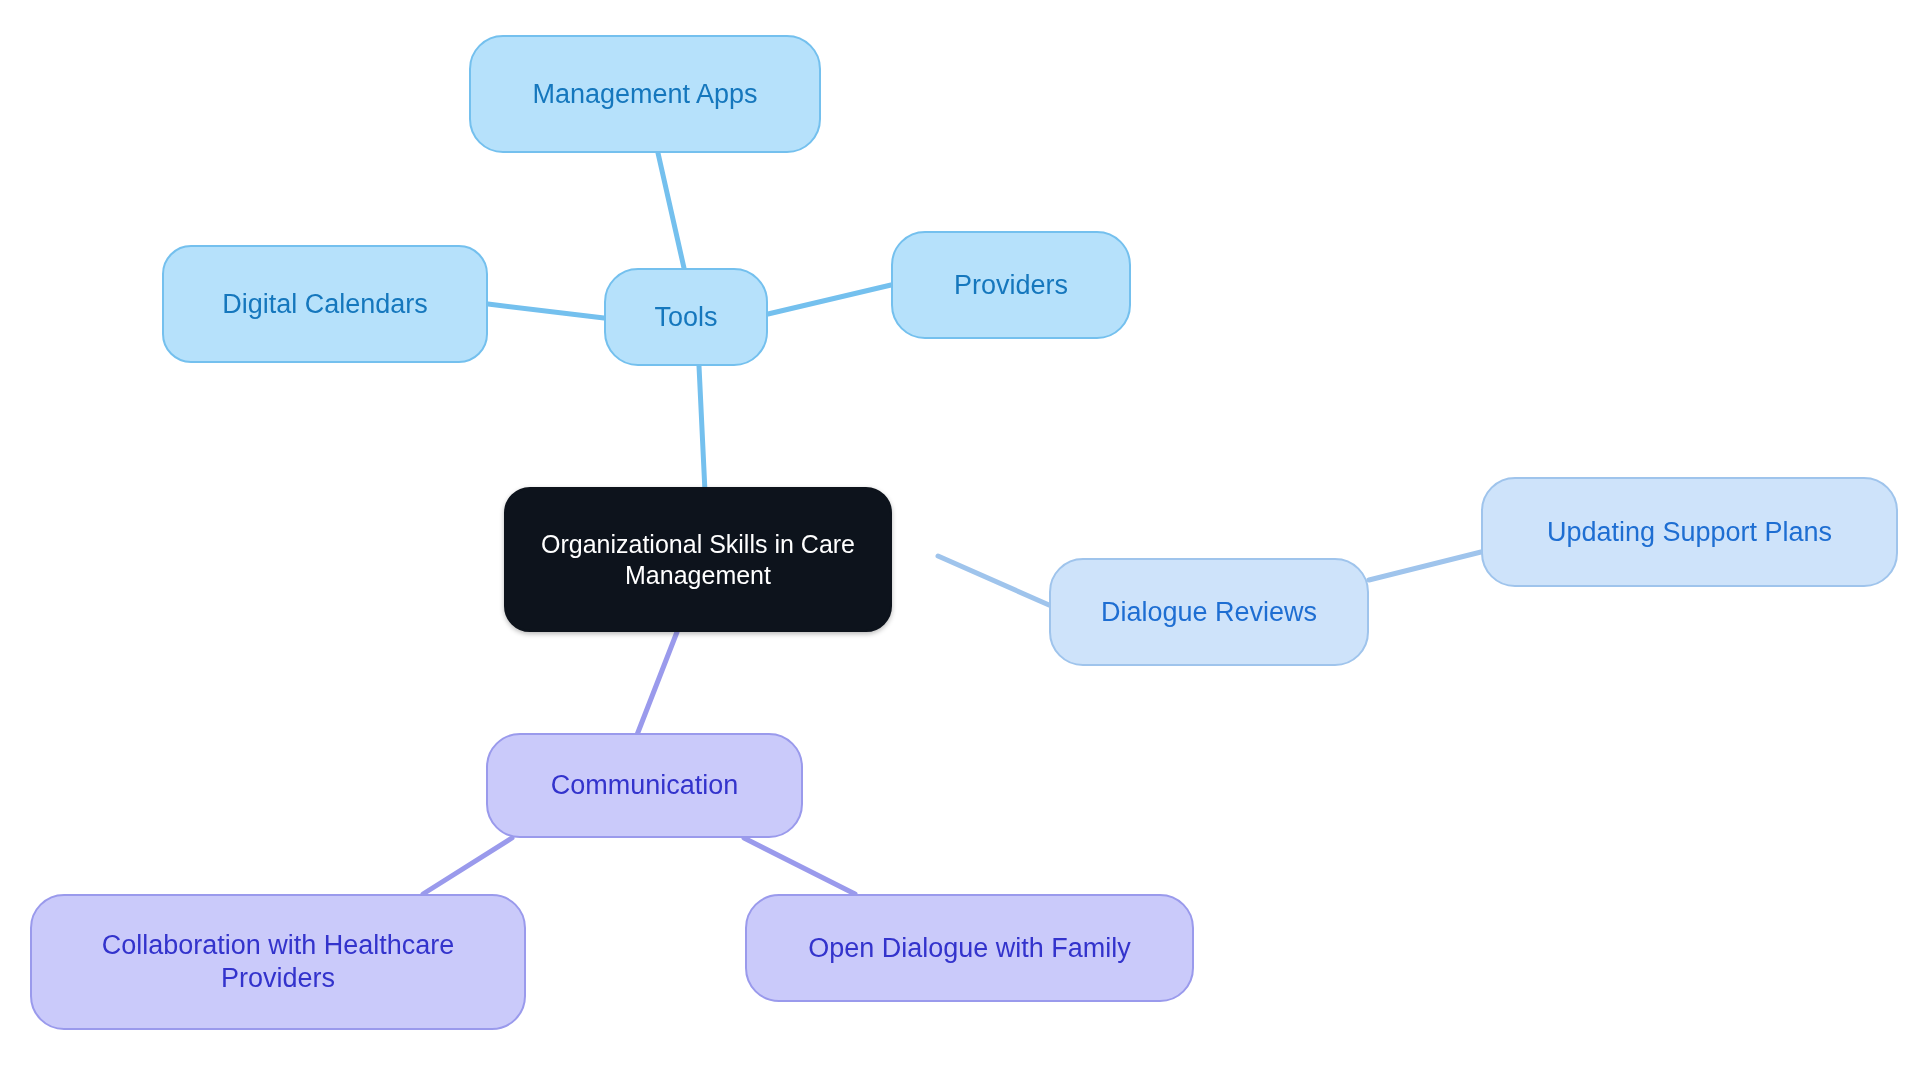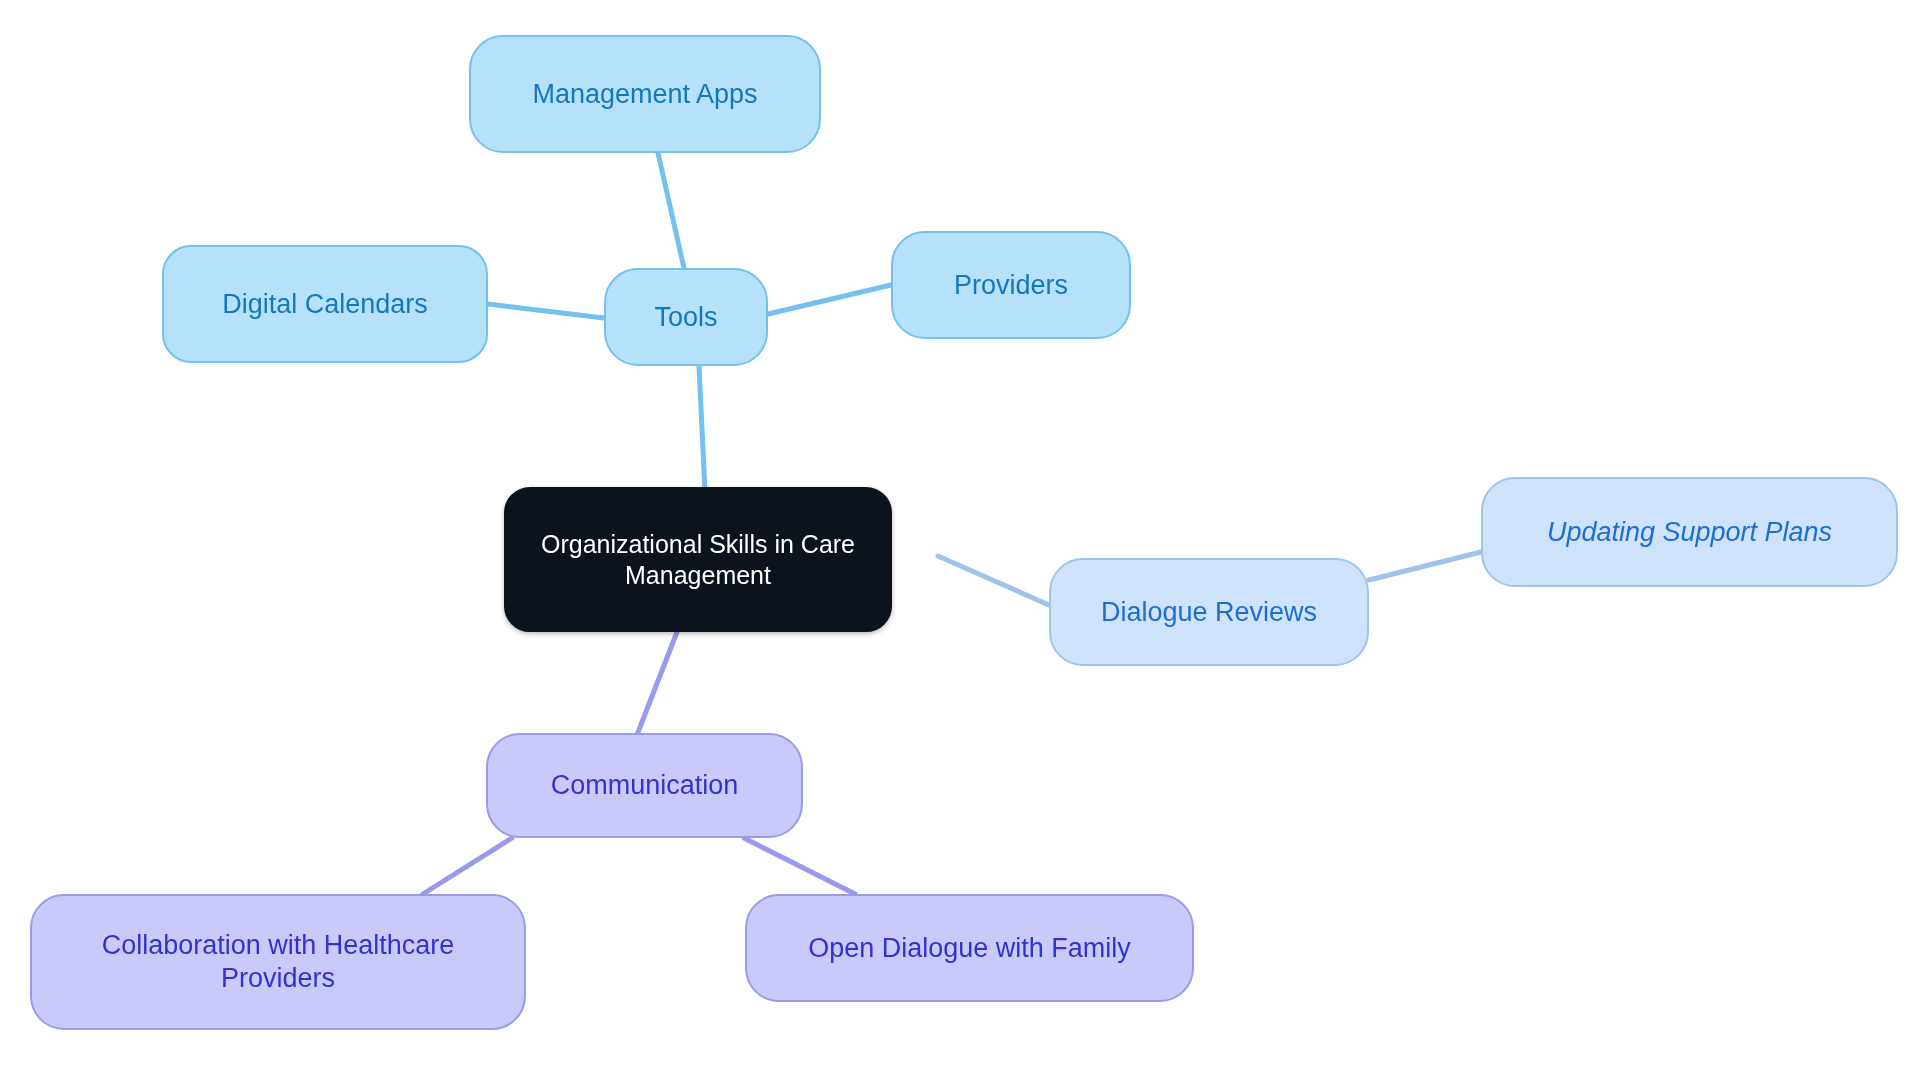--- a/index.html
+++ b/index.html
@@ -88,21 +88,21 @@
 
   <div class="node node-blue" style="left:604px; top:268px; width:164px; height:98px;text-align:right;">Tools</div>
 
   <div class="node node-blue" style="left:891px; top:231px; width:240px; height:108px;">Providers</div>
 
   <div class="node node-root" style="left:478px; top:487px; width:388px; height:145px;margin-left:26px;">Organizational Skills in Care
 Management</div>
 
   <div class="node node-blue2" style="left:1049px; top:558px; width:320px; height:108px;">Dialogue Reviews</div>
 
-  <div class="node node-blue2" style="left:1481px; top:477px; width:417px; height:110px;font-style:italic;">Updating Support Plans</div>
+  <div class="node node-blue2" style="left:1481px; top:477px; width:417px; height:110px;">Updating Support Plans</div>
 
   <div class="node node-purple" style="left:486px; top:733px; width:317px; height:105px;">Communication</div>
 
   <div class="node node-purple" style="left:30px; top:894px; width:496px; height:136px;">Collaboration with Healthcare
 Providers</div>
 
   <div class="node node-purple" style="left:745px; top:894px; width:449px; height:108px;">Open Dialogue with Family</div>
 
 </div>
 

